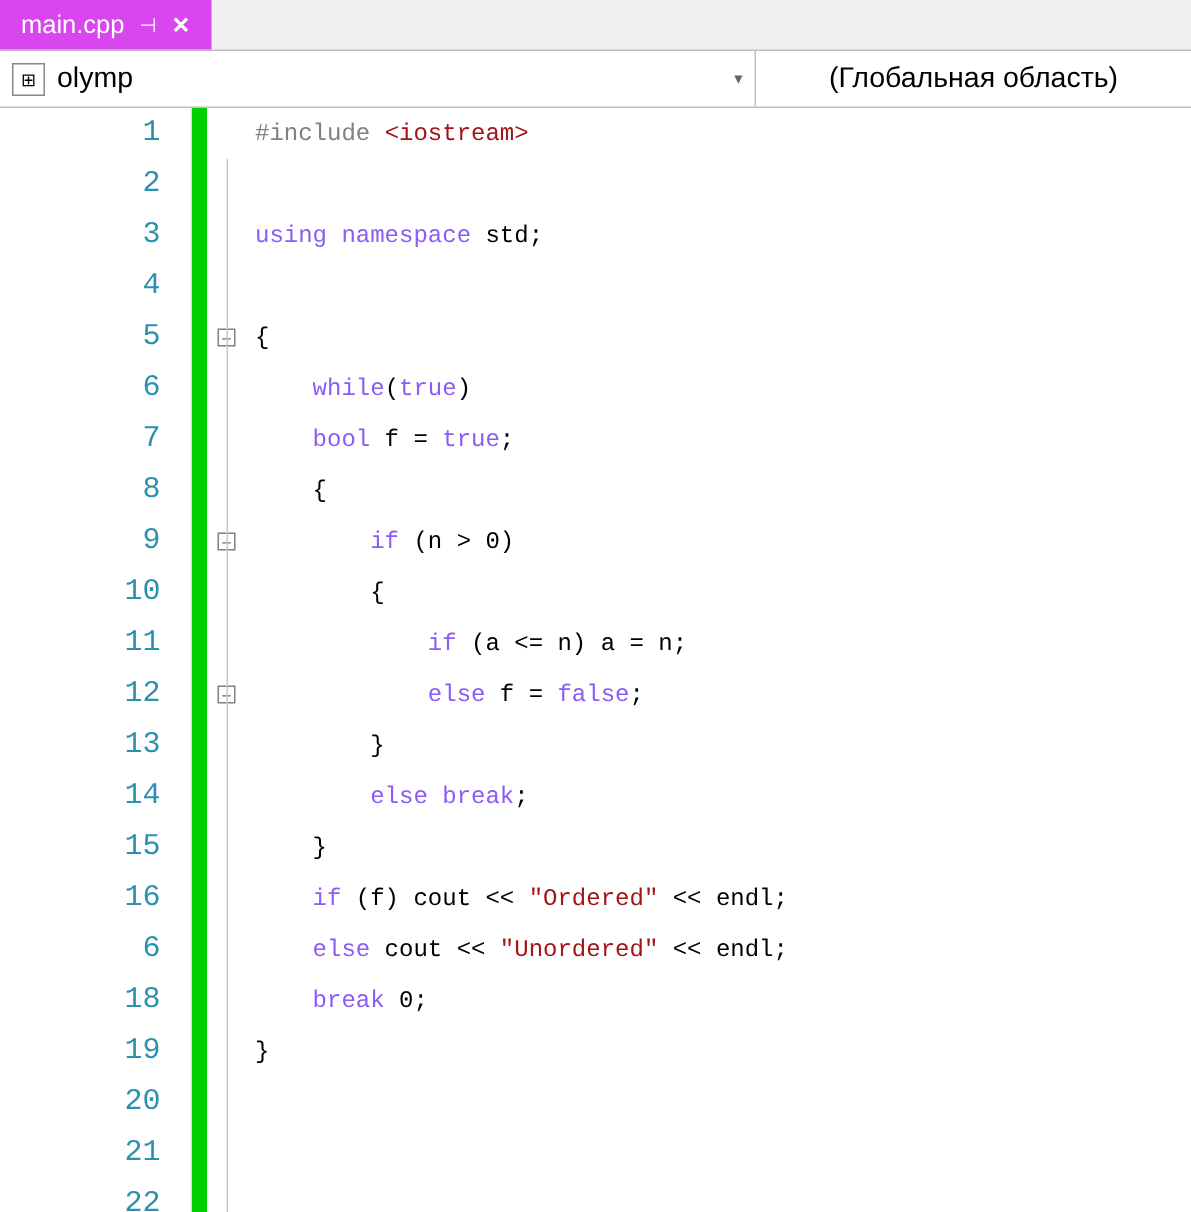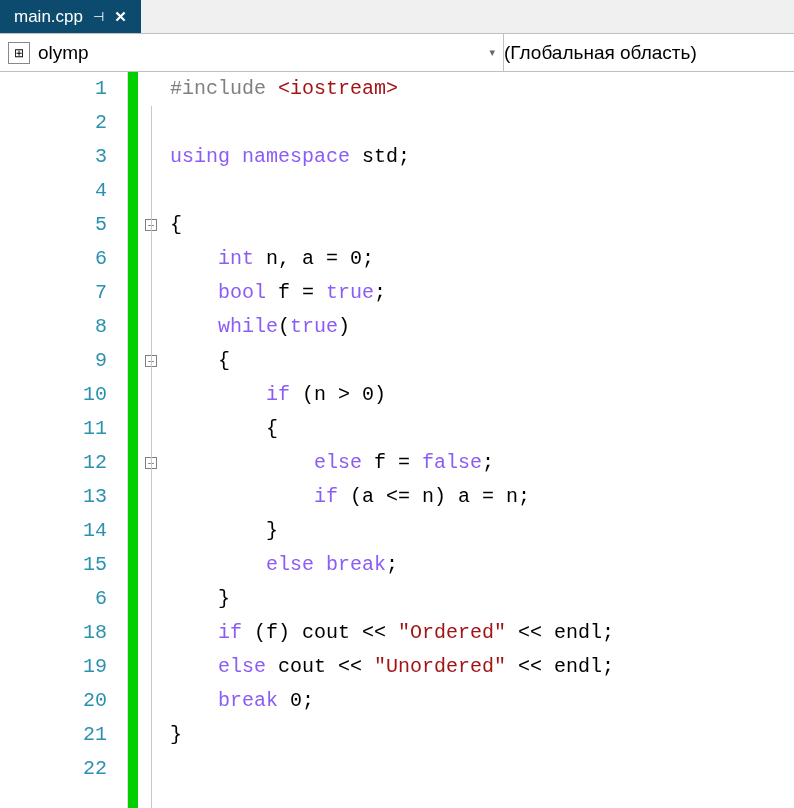--- a/index.html
+++ b/index.html
@@ -14,21 +14,21 @@
     display: flex;
     height: 34px;
     background: #f0f0f0;
     border-bottom: 1px solid #c0c0c0;
   }
   .tab {
     display: flex;
     align-items: center;
     gap: 10px;
     padding: 0 14px;
-    background: #0c4a6e;
+    background: #d946ef;
     color: #ffffff;
     font-size: 17px;
     height: 100%;
   }
   .tab .pin {
     font-size: 13px;
   }
   .tab .close {
     font-size: 15px;
     font-weight: bold;
@@ -62,21 +62,21 @@
     flex: 1;
   }
   .scope-left .dropdown-arrow {
     color: #666;
     font-size: 11px;
   }
   .scope-right {
     width: 290px;
     display: flex;
     align-items: center;
-    justify-content: flex-start;
+    justify-content: center;
     font-size: 19px;
     color: #000;
   }
   .editor {
     display: flex;
     height: calc(100% - 72px);
     background: #ffffff;
   }
   .gutter {
     width: 128px;
@@ -127,21 +127,21 @@
     position: absolute;
     left: 50%;
     width: 1px;
     background: #c8c8c8;
     top: 0;
     bottom: 0;
   }
   .code {
     flex: 1;
     font-family: Consolas, "Courier New", monospace;
-    font-size: 20px;
+    font-size: 16px;
     padding-left: 8px;
   }
   .code .crow {
     height: 34px;
     line-height: 34px;
     white-space: pre;
   }
   .kw { color: #8b5cf6; }
   .pp { color: #808080; }
   .str { color: #a31515; }
@@ -179,20 +179,21 @@
       <div class="ln">6</div>
       <div class="ln">7</div>
       <div class="ln">8</div>
       <div class="ln">9</div>
       <div class="ln">10</div>
       <div class="ln">11</div>
       <div class="ln">12</div>
       <div class="ln">13</div>
       <div class="ln">14</div>
       <div class="ln">15</div>
+      <div class="ln">16</div>
       <div class="ln">6</div>
       <div class="ln">18</div>
       <div class="ln">19</div>
       <div class="ln">20</div>
       <div class="ln">21</div>
       <div class="ln">22</div>
     </div>
   <div class="change-bar"></div>
   <div class="fold-col" id="foldcol">
       <div class="frow"></div>
@@ -262,28 +263,27 @@
       <div class="frow">
         <div class="fold-line"></div>
       </div>
     </div>
   <div class="code" id="code">
       <div class="crow"><span class="pp">#include </span><span class="str">&lt;iostream&gt;</span></div>
       <div class="crow"></div>
       <div class="crow"><span class="kw">using </span><span class="kw">namespace</span><span class="txt"> std;</span></div>
       <div class="crow"></div>
       <div class="crow"><span class="txt">{</span></div>
-      <div class="crow"><span class="txt">    </span><span class="kw">int</span><span class="txt"> n, a = 0;</span></div>
+      <div class="crow"><span class="txt">    </span><span class="kw">while</span><span class="txt">(</span><span class="kw">true</span><span class="txt">)</span></div>
       <div class="crow"><span class="txt">    </span><span class="kw">bool</span><span class="txt"> f = </span><span class="kw">true</span><span class="txt">;</span></div>
-      <div class="crow"><span class="txt">    </span><span class="kw">while</span><span class="txt">(</span><span class="kw">true</span><span class="txt">)</span></div>
       <div class="crow"><span class="txt">    {</span></div>
       <div class="crow"><span class="txt">        </span><span class="kw">if</span><span class="txt"> (n &gt; 0)</span></div>
       <div class="crow"><span class="txt">        {</span></div>
+      <div class="crow"><span class="txt">            </span><span class="kw">if</span><span class="txt"> (a &lt;= n) a = n;</span></div>
       <div class="crow"><span class="txt">            </span><span class="kw">else</span><span class="txt"> f = </span><span class="kw">false</span><span class="txt">;</span></div>
-      <div class="crow"><span class="txt">            </span><span class="kw">if</span><span class="txt"> (a &lt;= n) a = n;</span></div>
       <div class="crow"><span class="txt">        }</span></div>
       <div class="crow"><span class="txt">        </span><span class="kw">else</span><span class="txt"> </span><span class="kw">break</span><span class="txt">;</span></div>
       <div class="crow"><span class="txt">    }</span></div>
       <div class="crow"><span class="txt">    </span><span class="kw">if</span><span class="txt"> (f) cout &lt;&lt; </span><span class="str">"Ordered"</span><span class="txt"> &lt;&lt; endl;</span></div>
       <div class="crow"><span class="txt">    </span><span class="kw">else</span><span class="txt"> cout &lt;&lt; </span><span class="str">"Unordered"</span><span class="txt"> &lt;&lt; endl;</span></div>
       <div class="crow"><span class="txt">    </span><span class="kw">break</span><span class="txt"> 0;</span></div>
       <div class="crow"><span class="txt">}</span></div>
     </div>
 </div>
 

